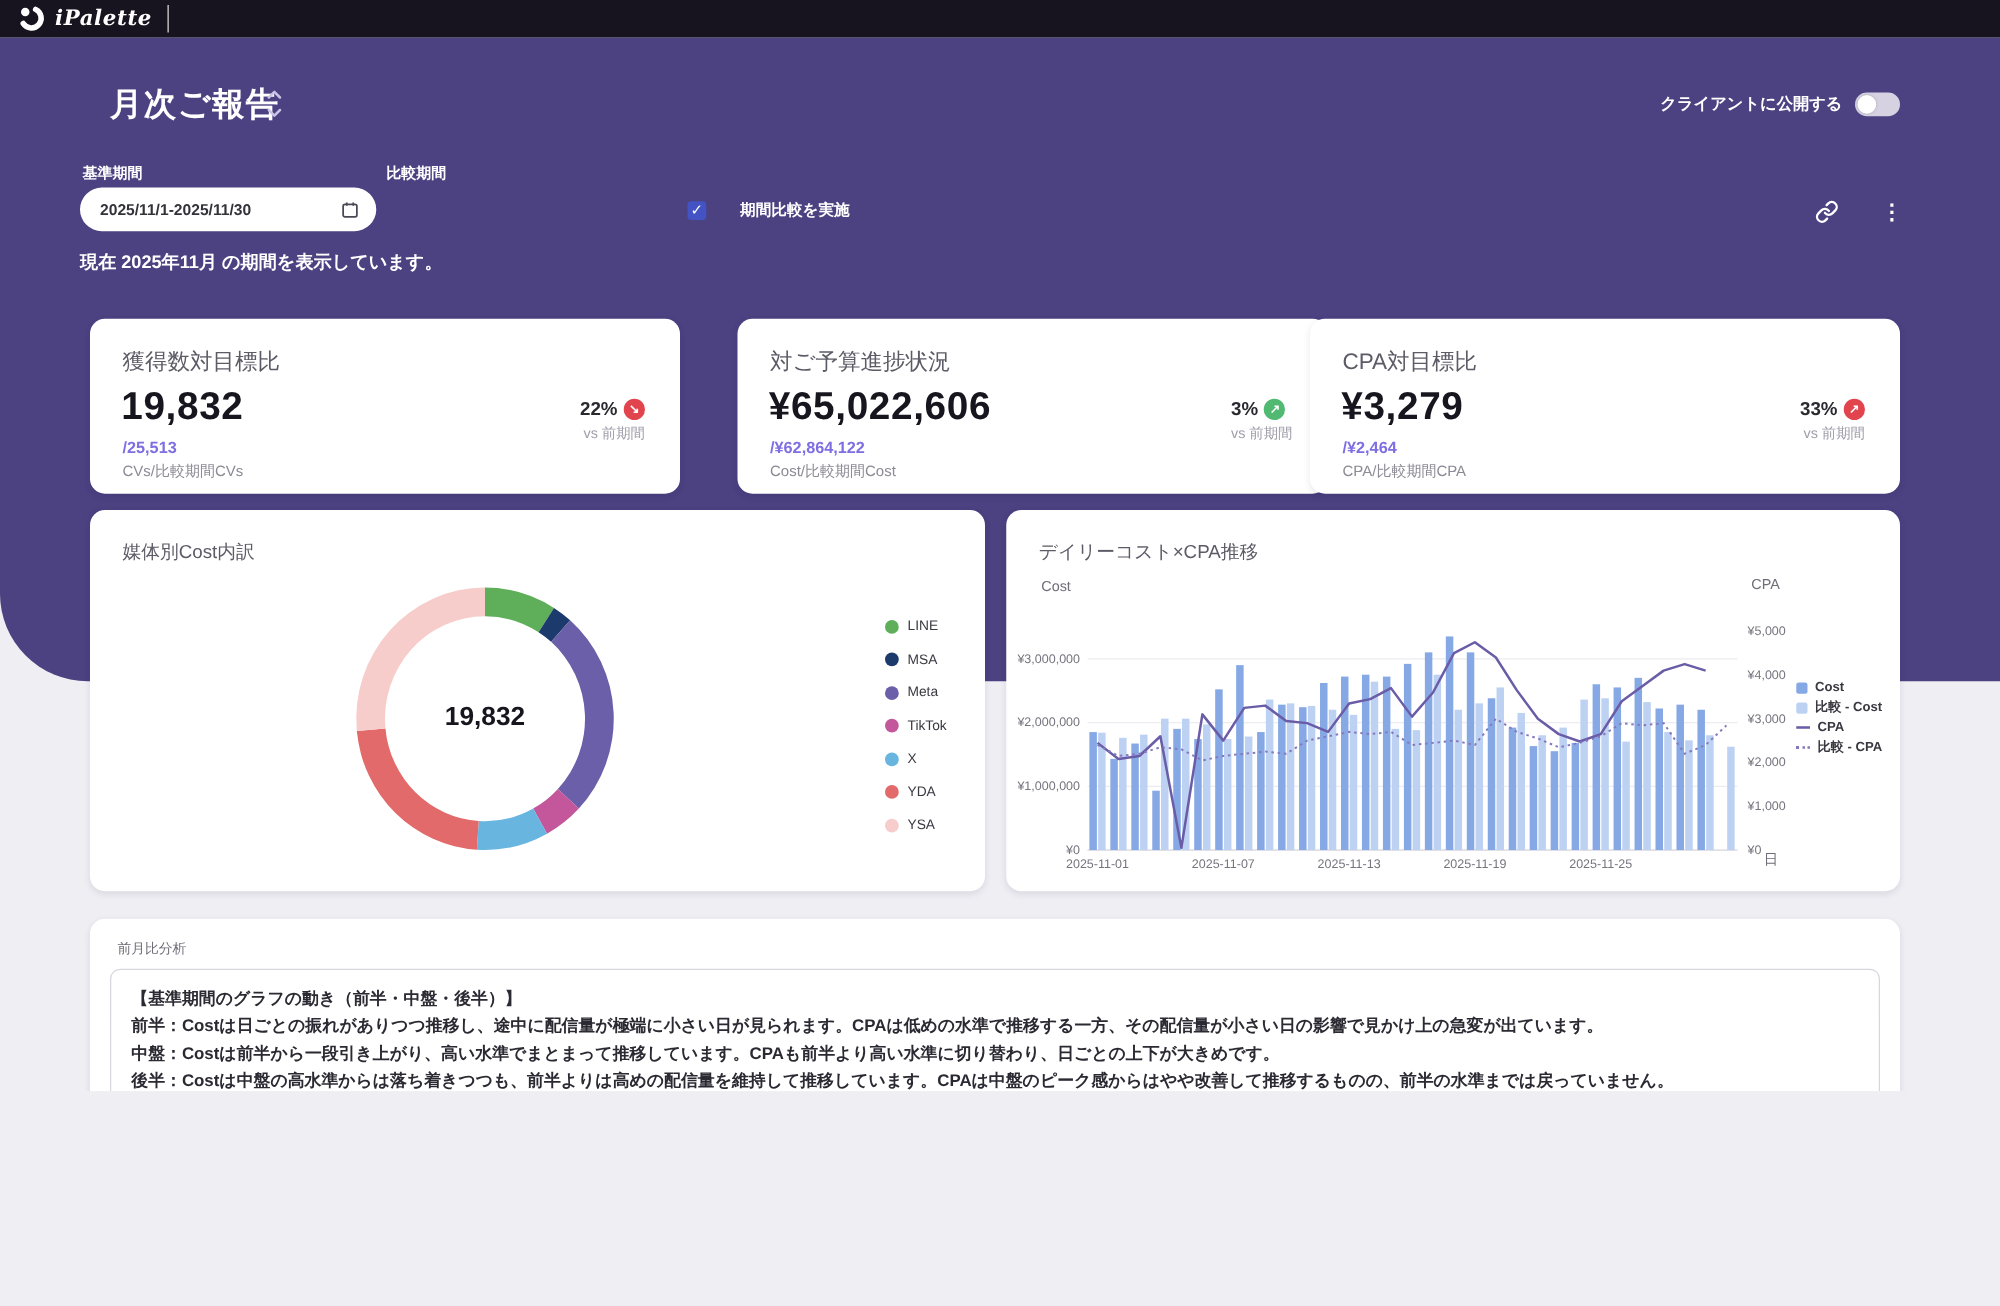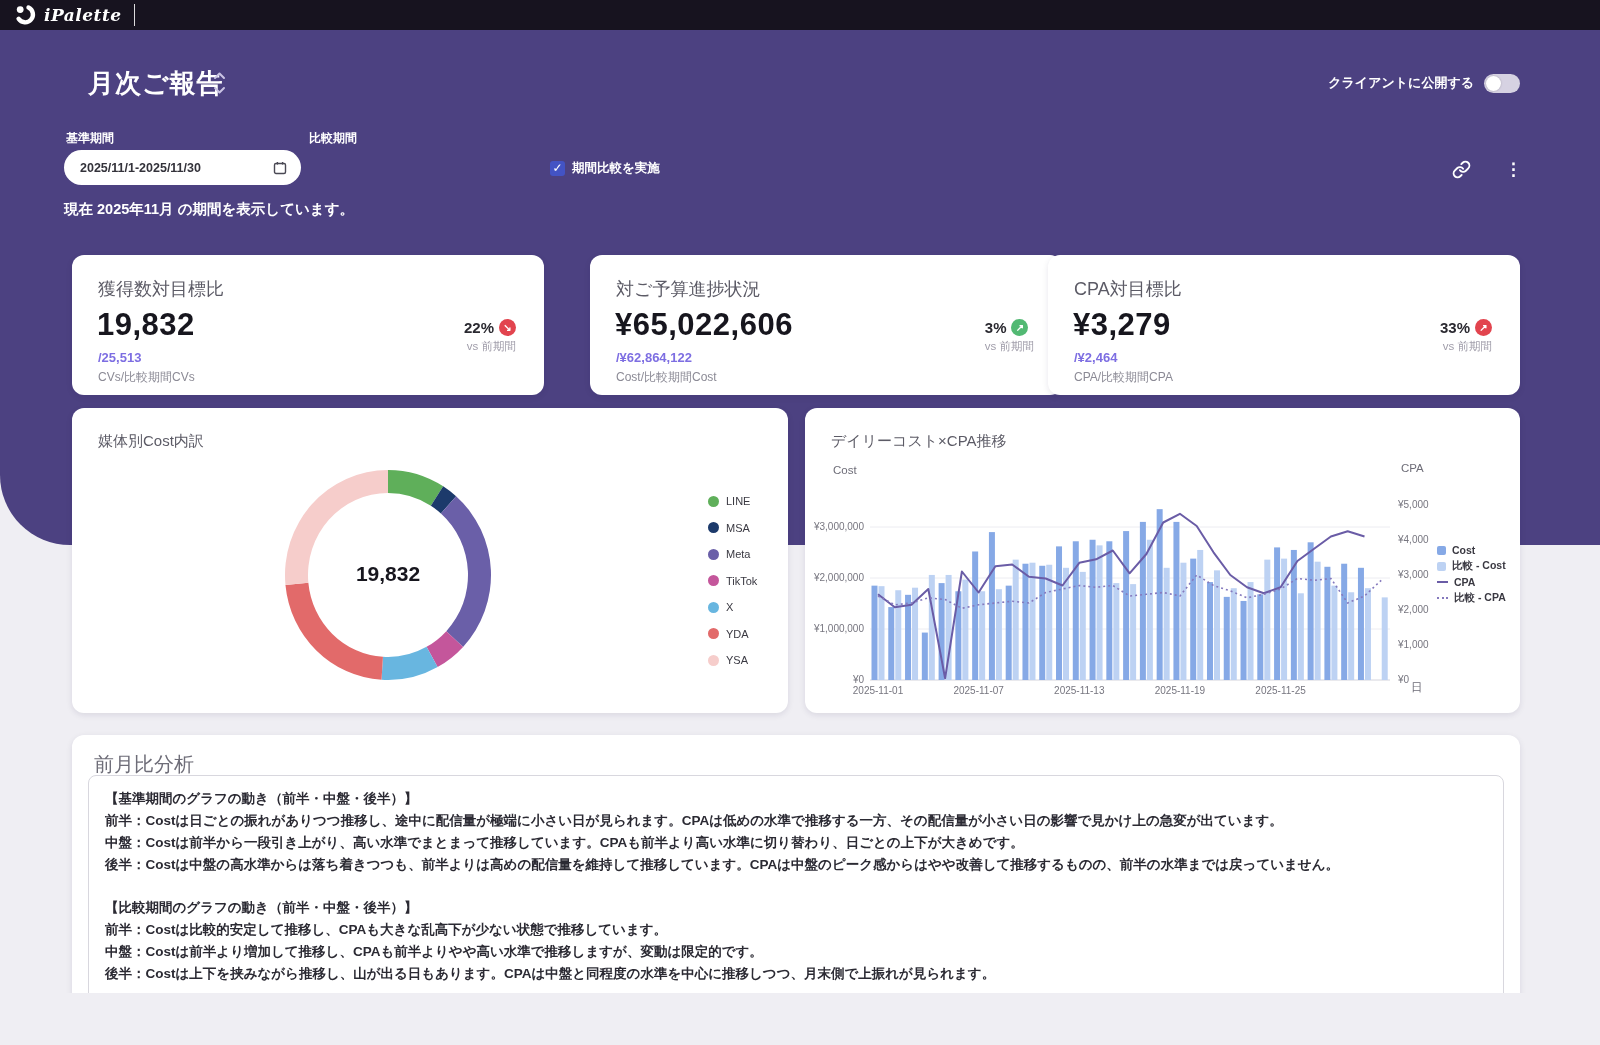--- a/index.html
+++ b/index.html
@@ -1,16 +1,16 @@
 <!DOCTYPE html>
 <html><head>
 <meta charset="utf-8">
 <style>
   html,body{margin:0;padding:0;background:#efeef3;font-family:"Liberation Sans",sans-serif;}
-  #page{position:relative;width:1600px;height:993px;overflow:hidden;background:#efeef3;}
+  #page{position:relative;width:1600px;height:873px;overflow:hidden;background:#efeef3;}
 
   
   #topbar{position:absolute;left:0;top:0;width:1600px;height:30px;background:#17131f;display:flex;align-items:center;z-index:5;}
   .logo-wrap{display:flex;align-items:center;gap:8px;padding-left:14px;}
   .logo-text{color:#fff;font-family:"DejaVu Serif",serif;font-style:italic;font-weight:700;font-size:17px;letter-spacing:.5px;}
   .topbar-divider{width:1px;height:22px;background:rgba(255,255,255,.85);margin-left:12px;}
 
   
   #hero{position:absolute;left:0;top:30px;width:1600px;height:515px;background:#4c4181;border-radius:0 0 0 70px;z-index:1;}
   .report-title{position:absolute;left:64px;top:36px;color:#fff;font-size:26px;font-weight:700;letter-spacing:1px;margin-left:24px;}
@@ -18,21 +18,21 @@
   .publish-row{position:absolute;right:80px;top:44px;display:flex;align-items:flex-start;gap:10px;}
   .publish-label{color:#fff;font-size:13px;font-weight:700;}
   .toggle{width:36px;height:19px;border-radius:10px;background:#d6d2e2;position:relative;cursor:pointer;}
   .toggle .knob{position:absolute;left:2px;top:2px;width:15px;height:15px;border-radius:50%;background:#fff;box-shadow:0 0 2px rgba(0,0,0,.25);}
 
   .field-label{position:absolute;color:#fff;font-size:12px;font-weight:700;}
   .date-input{position:absolute;width:237px;height:35px;background:#fff;border-radius:18px;display:flex;align-items:center;justify-content:space-between;padding:0 14px 0 16px;box-sizing:border-box;cursor:pointer;}
   .date-text{font-size:12.5px;font-weight:700;color:#33323a;}
   .chk-row{position:absolute;left:550px;top:130px;display:flex;align-items:center;gap:7px;}
   .checkbox{width:15px;height:15px;border-radius:3px;background:#4353c4;color:#fff;font-size:12px;line-height:15px;text-align:center;cursor:pointer;}
-  .chk-label{color:#fff;font-size:12.5px;font-weight:700;}
+  .chk-label{color:#fff;font-size:12.5px;font-weight:700;margin-left:20px;}
   .hero-icons{position:absolute;right:78px;top:130px;display:flex;align-items:center;gap:34px;}
   .icon-btn{cursor:pointer;display:flex;align-items:center;}
   .dots{color:#fff;font-size:17px;font-weight:700;line-height:17px;}
   .status-line{position:absolute;left:64px;top:170px;color:#fff;font-size:14.5px;font-weight:700;}
 
   
   .card{position:absolute;background:#fff;border-radius:12px;box-shadow:0 2px 6px rgba(30,20,70,.10);z-index:2;}
 
   
   .kpi{width:472px;height:140px;top:255px;}
@@ -58,21 +58,21 @@
   .axis-name{position:absolute;font-size:11.5px;color:#6e6d78;}
   #daily-legend{position:absolute;left:632px;top:134px;}
   .legend-row{display:flex;align-items:center;gap:6px;height:16px;cursor:pointer;}
   .legend-swatch{width:9px;height:9px;border-radius:2px;flex:0 0 9px;}
   .legend-dash{width:11px;height:0;border-top:2px solid #6a5ca6;flex:0 0 11px;}
   .legend-dash.dotted{border-top-style:dotted;border-top-color:#8579bd;}
   .legend-text{font-size:10.5px;color:#3a3942;font-weight:600;}
 
   
   #analysis-card{left:72px;top:735px;width:1448px;height:390px;}
-  .analysis-title{position:absolute;left:22px;top:16px;font-size:20px;color:#6e6d78;}
+  .analysis-title{position:absolute;left:22px;top:16px;font-size:11px;color:#6e6d78;}
   .analysis-box{position:absolute;left:16px;top:40px;right:16px;height:330px;border:1px solid #d8d7de;border-radius:8px;padding:12px 16px;box-sizing:border-box;}
   .analysis-text{font-size:13.5px;font-weight:700;color:#2b2a33;line-height:1.62;white-space:pre-line;}
 
   svg text{font-family:"Liberation Sans",sans-serif;}
 </style>
 </head>
 <body>
 
 <div id="page">
 

